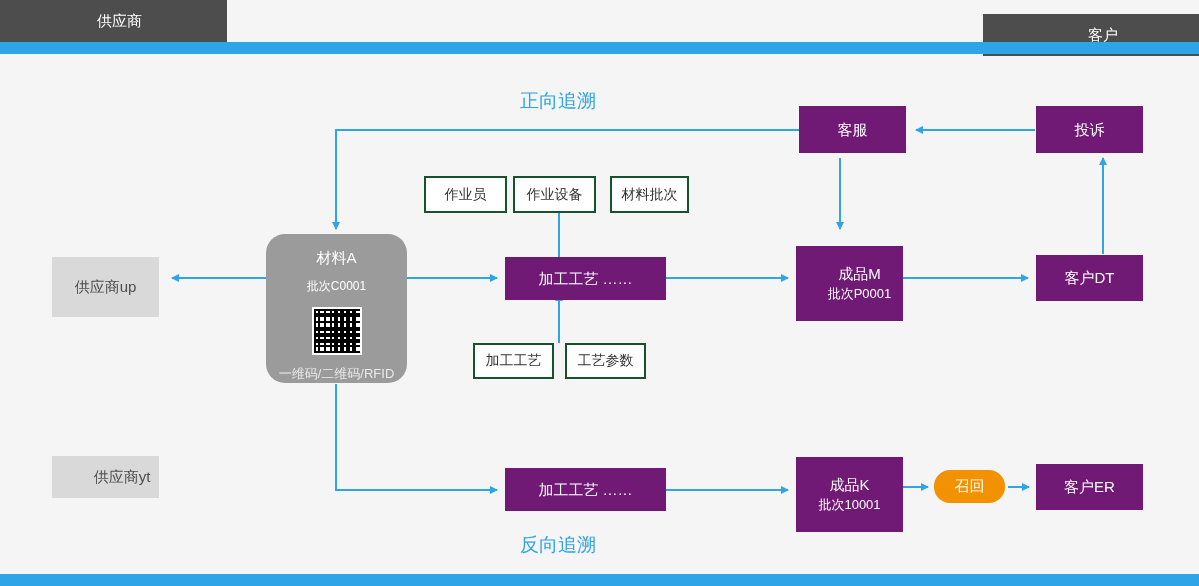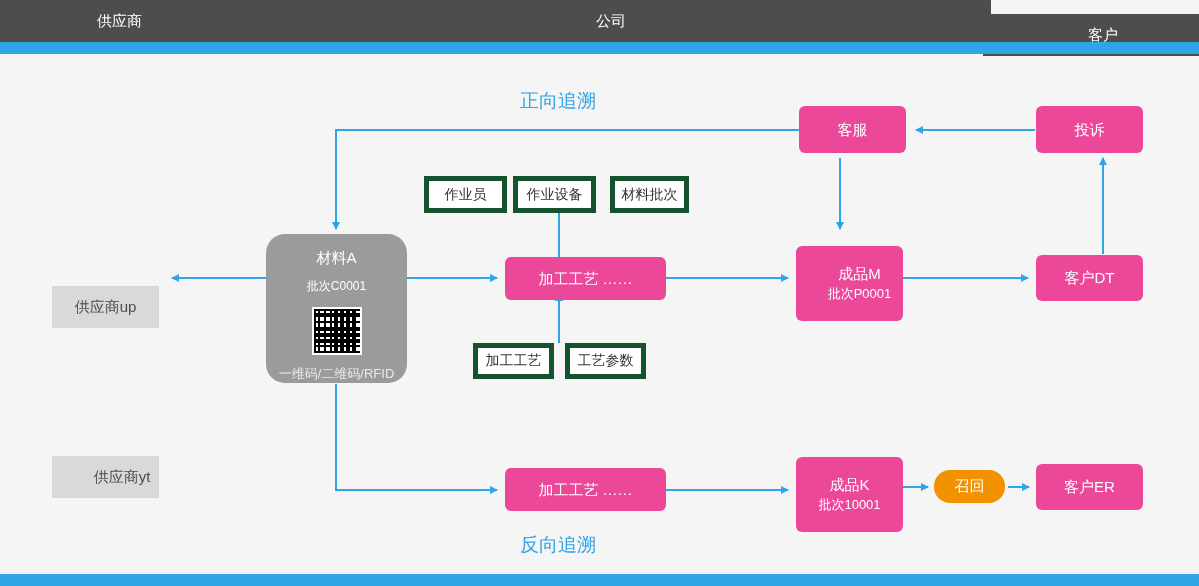--- a/index.html
+++ b/index.html
@@ -45,37 +45,36 @@
     width: 1199px;
     height: 12px;
     background: #2fa4e7;
   }
   #bar-top { top: 42px; }
   #bar-bottom { top: 574px; }
 
   
   .gbox {
     position: absolute;
-    background: #ec4899;
+    background: #701a75;
     color: #ffffff;
     display: flex;
     flex-direction: column;
     justify-content: center;
     font-size: 15px;
     line-height: 1.45;
     text-align: center;
     box-sizing: border-box;
-    border-radius: 6px;
   }
   .gbox .l2 { font-size: 13px; }
 
   .wbox {
     position: absolute;
     background: #ffffff;
-    border: 5px solid #14532d;
+    border: 2px solid #14532d;
     color: #333333;
     display: flex;
     align-items: center;
     justify-content: center;
     font-size: 14px;
     box-sizing: border-box;
   }
 
   .lgbox {
     position: absolute;
@@ -155,23 +154,20 @@
   }
 </style>
 </head>
 <body>
 
 <div id="canvas">
 
   <div class="hdr" id="hdr-supplier" style="left:0; width:215px;">
     <span>供应商</span>
   </div>
-  <div class="hdr" id="hdr-company" style="left:219px; width:760px;">
-    <span>公司</span>
-  </div>
   <div class="hdr" id="hdr-customer" style="left:983px; width:216px;margin-top:14px;">
     <span>客户</span>
   </div>
 
   <div class="hdr-arrow" style="left:98px;"></div>
   <div class="hdr-arrow" style="left:590px;"></div>
   <div class="hdr-arrow" style="left:1081px;"></div>
 
   <div class="blue-bar" id="bar-top"></div>
   <div class="blue-bar" id="bar-bottom"></div>
@@ -210,21 +206,21 @@
       <path d="M336,384 L336,490 L497,490" marker-end="url(#ah)"></path>
 
       <path d="M666,490 L788,490" marker-end="url(#ah)"></path>
 
       <path d="M903,487 L928,487" marker-end="url(#ah)"></path>
 
       <path d="M1008,487 L1029,487" marker-end="url(#ah)"></path>
     </g>
   </svg>
 
-  <div class="lgbox" style="left:52px; top:257px; width:107px; height:42px;margin-top:29px;">
+  <div class="lgbox" style="left:52px; top:257px; width:107px; height:60px;">
     <span>供应商up</span>
   </div>
   <div class="lgbox" style="left:52px; top:456px; width:107px; height:42px;padding-left:33px;">
     <span>供应商yt</span>
   </div>
 
   <div id="material-a" style="left:266px; top:234px; width:141px; height:149px;border-radius:19px;">
     <div class="m-title">材料A</div>
     <div class="m-batch">批次C0001</div>
     <div class="qr"></div>

